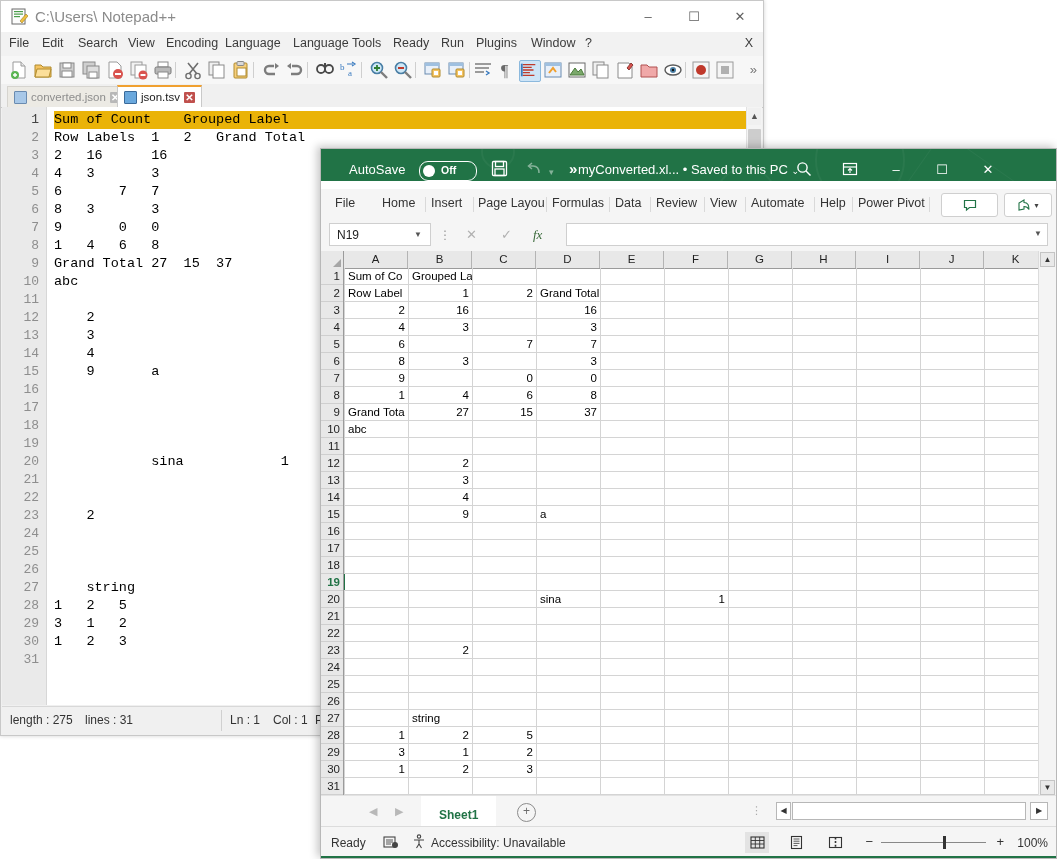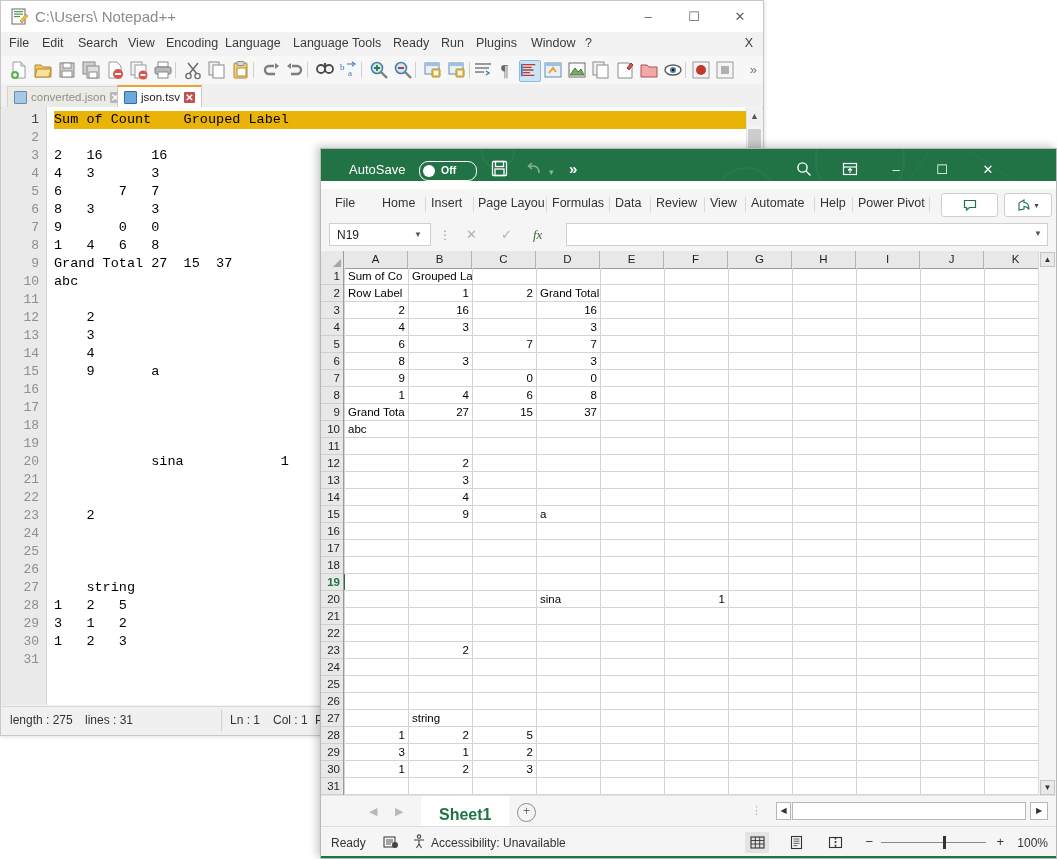--- a/index.html
+++ b/index.html
@@ -96,21 +96,21 @@
   .gl-v{position:absolute;top:0;bottom:0;width:1px;background:#d4d4d4;}
   .cell{position:absolute;height:16px;line-height:16px;font-size:11.5px;color:#000;white-space:nowrap;overflow:hidden;box-sizing:border-box;}
   .cell.r{text-align:right;padding-right:3px;}
   .cell.l{text-align:left;padding-left:3px;}
   #xl-vscroll{position:absolute;right:0;top:0;width:17px;bottom:0;background:#f4f4f4;border-left:1px solid #dcdcdc;}
   #xl-vup{position:absolute;left:1px;top:1px;width:15px;height:15px;background:#e9e9e9;border:1px solid #c4c4c4;box-sizing:border-box;text-align:center;font-size:8px;line-height:13px;color:#333;}
   #xl-vdown{position:absolute;left:1px;bottom:1px;width:15px;height:15px;background:#e9e9e9;border:1px solid #c4c4c4;box-sizing:border-box;text-align:center;font-size:8px;line-height:13px;color:#333;}
 
   #sheetbar{position:absolute;left:0;right:0;bottom:31px;height:31px;background:#f5f5f5;border-top:1px solid #e2e2e2;}
   .nav-arrow{position:absolute;top:9px;font-size:11px;color:#b8b8b8;}
-  #sheet-tab{position:absolute;left:100px;top:0px;height:39px;background:#fff;border-bottom:2px solid #217346;display:flex;align-items:center;padding:0 18px;font-size:16px;font-weight:bold;color:#217346;box-sizing:border-box;}
+  #sheet-tab{position:absolute;left:100px;top:0px;height:39px;background:#fff;border-bottom:2px solid #217346;display:flex;align-items:center;padding:0 18px;font-size:12px;font-weight:bold;color:#217346;box-sizing:border-box;}
   #add-sheet{position:absolute;left:196px;top:7px;width:17px;height:17px;border:1.5px solid #8c8c8c;border-radius:50%;color:#6d6d6d;font-size:12px;line-height:14px;text-align:center;}
   #sb-dots{position:absolute;left:430px;top:8px;font-size:11px;color:#aaa;}
   #hscroll{position:absolute;left:455px;right:28px;top:6px;height:18px;background:#fff;border:1px solid #b7b7b7;box-sizing:border-box;}
   #hs-left{position:absolute;left:455px;top:6px;width:15px;height:18px;background:#fff;border:1px solid #b7b7b7;box-sizing:border-box;text-align:center;font-size:8px;line-height:16px;color:#333;}
   #hs-right{position:absolute;right:8px;top:6px;width:18px;height:18px;background:#fff;border:1px solid #b7b7b7;box-sizing:border-box;text-align:center;font-size:8px;line-height:16px;color:#333;}
 
   #xl-status{position:absolute;left:0;right:0;bottom:0;height:31px;background:#f5f5f5;border-top:1px solid #dcdcdc;}
   #xl-status-line{position:absolute;left:0;right:0;bottom:0;height:2px;background:#217346;}
   .xs{position:absolute;top:9px;font-size:12px;color:#333;white-space:nowrap;}
   .view-btn{position:absolute;top:5px;width:24px;height:21px;display:flex;align-items:center;justify-content:center;font-size:13px;color:#333;}
@@ -346,20 +346,21 @@
         <div class="ln" style="top: 436px;">25</div>
         <div class="ln" style="top: 454px;">26</div>
         <div class="ln" style="top: 472px;">27</div>
         <div class="ln" style="top: 490px;">28</div>
         <div class="ln" style="top: 508px;">29</div>
         <div class="ln" style="top: 526px;">30</div>
         <div class="ln" style="top: 544px;">31</div>
       </div>
     <div id="npp-code">
         <div class="codeline hl" style="top: 4px;">Sum of Count    Grouped Label</div>
+        <div class="codeline" style="top: 22px;">Row Labels  1   2   Grand Total</div>
         <div class="codeline" style="top: 40px;">2   16      16</div>
         <div class="codeline" style="top: 58px;">4   3       3</div>
         <div class="codeline" style="top: 76px;">6       7   7</div>
         <div class="codeline" style="top: 94px;">8   3       3</div>
         <div class="codeline" style="top: 112px;">9       0   0</div>
         <div class="codeline" style="top: 130px;">1   4   6   8</div>
         <div class="codeline" style="top: 148px;">Grand Total 27  15  37</div>
         <div class="codeline" style="top: 166px;">abc</div>
         <div class="codeline" style="top: 184px;"></div>
         <div class="codeline" style="top: 202px;">    2</div>
@@ -415,20 +416,24 @@
         <rect x="1.5" y="1.5" width="14" height="14" rx="1" fill="none" stroke="#fff" stroke-width="1.3"></rect>
         <rect x="4.5" y="1.5" width="8" height="5" fill="none" stroke="#fff" stroke-width="1.3"></rect>
         <rect x="4" y="9" width="9" height="6.5" fill="none" stroke="#fff" stroke-width="1.3"></rect>
       </svg>
     <svg class="xl-tb-ico" style="left:205px;opacity:.45" width="17" height="17" viewBox="0 0 17 17">
         <path d="M13 13 Q13 6 7 6 H3" stroke="#fff" stroke-width="1.5" fill="none"></path>
         <path d="M6 3L2.5 6L6 9" stroke="#fff" stroke-width="1.5" fill="none"></path>
       </svg>
     <div class="xl-tb-ico" style="left:228px;opacity:.45;font-size:9px;top:14px">▾</div>
     <div class="xl-tb-ico" style="left:248px;font-weight:bold">»</div>
+    <div id="xl-docname">
+      <span>myConverted.xl... • Saved to this PC</span>
+      <span style="font-size:9px;"> ⌄</span>
+    </div>
     <div class="xl-wbtn" style="right:229px">
       <svg width="16" height="16" viewBox="0 0 16 16">
           <circle cx="6.5" cy="6.5" r="4.6" fill="none" stroke="#fff" stroke-width="1.4"></circle>
           <path d="M10 10l4.5 4.5" stroke="#fff" stroke-width="1.4"></path>
         </svg>
     </div>
     <div class="xl-wbtn" style="right:183px">
       <svg width="16" height="16" viewBox="0 0 16 16">
           <rect x="1.5" y="2.5" width="13" height="11" fill="none" stroke="#fff" stroke-width="1.2"></rect>
           <path d="M1.5 6h13" stroke="#fff" stroke-width="1.2"></path>

